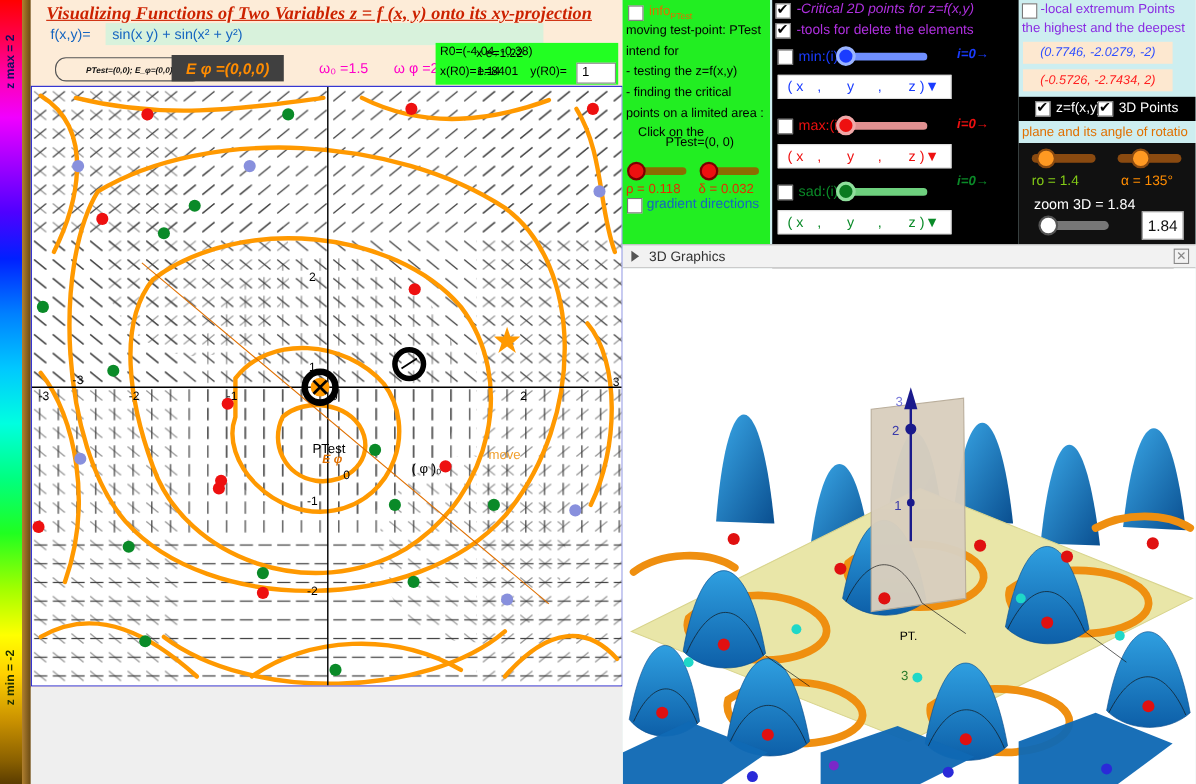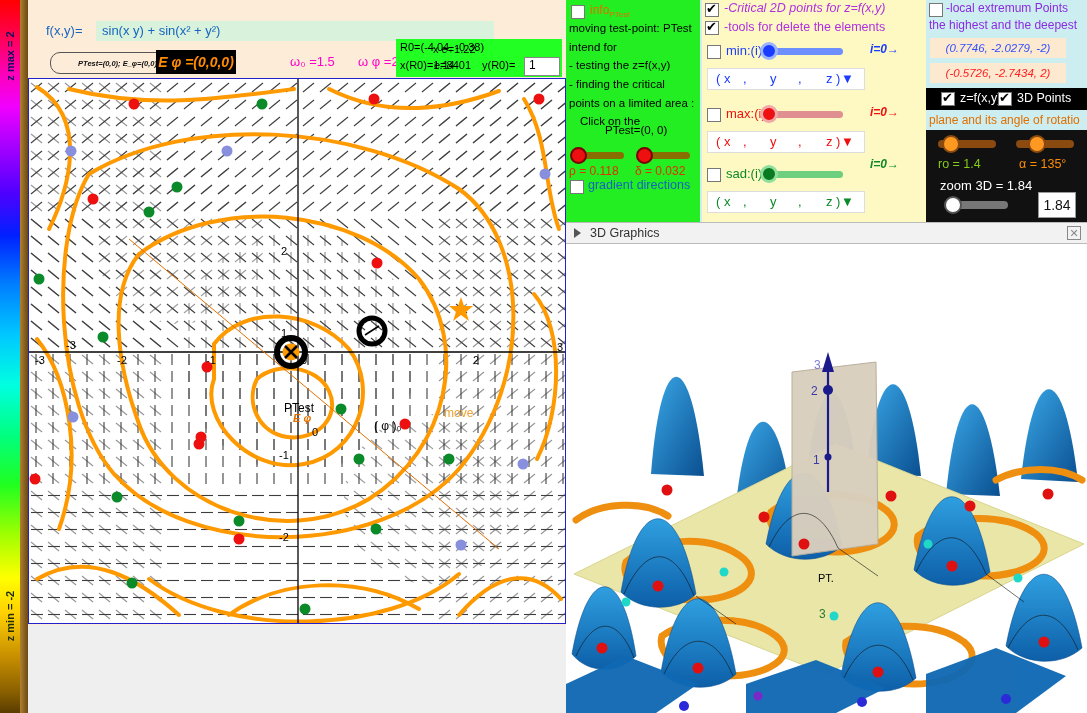--- a/index.html
+++ b/index.html
@@ -37,22 +37,22 @@
   #title-main { position:absolute; left:14px; top:2px; font-family:"Liberation Serif", serif;
      font-style:italic; font-weight:bold; font-size:16.5px; color:#cc2200;
      text-decoration:underline; letter-spacing:.1px; white-space:nowrap; }
   #fxy-label { position:absolute; left:18px; top:23px; font-size:13px; color:#1565c0; }
   #fxy-value { position:absolute; left:68px; top:21px; width:398px; height:20px;
      background:#d8f2dc; color:#1565c0; font-size:13px; padding:2px 6px; border:none; }
   #ptest-btn { position:absolute; left:22px; top:52px; width:135px; height:22px;
      border:1.5px solid #555; border-radius:10px; background:#fdecd8;
      font-size:7.5px; font-weight:bold; font-style:italic; color:#111;
      display:flex; align-items:center; justify-content:center; }
-  #ephi-badge { position:absolute; left:128px; top:50px; width:80px; height:24px;
-     background:#000000; color:#ff8c00; font-weight:bold; font-style:italic;
+  #ephi-badge { position:absolute; left:128px; top:50px; width:102px; height:24px;
+     background:#404040; color:#ff8c00; font-weight:bold; font-style:italic;
      font-size:14px; display:flex; align-items:center; justify-content:center; }
   .omega-lbl { position:absolute; top:54px; font-size:13px; color:#ff00c8; white-space:nowrap; }
   #omega0 { left:262px; }
   #omegaphi { left:330px; }
   #greenbox { position:absolute; left:368px; top:39px; width:166px; height:38px; background:#22ff22; }
   #greenbox .gl { position:absolute; font-size:11px; color:#000; white-space:nowrap; }
   #gl1 { left:4px; top:2px; }
   #gl2 { left:37px; top:4px; }
   #gl3 { left:4px; top:20px; }
   #gl4 { left:38px; top:20px; }
@@ -97,21 +97,21 @@
   #delta-slider { position:absolute; left:72px; top:152px; width:52px; height:7px;
      background:#8a6d00; border-radius:4px; }
   #delta-knob { position:absolute; left:70px; top:147px; width:17px; height:17px; border-radius:50%;
      background:#ee1010; border:2px solid #7a0000; }
   #rho-lbl { position:absolute; left:3px; top:164px; font-size:12px; color:#e03000; }
   #delta-lbl { position:absolute; left:69px; top:164px; font-size:12px; color:#e03000; }
   #grad-cbx { left:4px; top:180px; }
   #grad-lbl { position:absolute; left:22px; top:178px; font-size:12.5px; color:#1565c0; }
 
   
-  #ctrl-panel { position:absolute; left:136px; top:0px; width:365px; height:252px; background:#fef9c3; }
+  #ctrl-panel { position:absolute; left:136px; top:0px; width:365px; height:252px; background:#000000; }
   #crit-cbx { left:3px; top:3px; }
   #crit-lbl { position:absolute; left:22px; top:1px; font-size:12.5px; color:#b030e0;
      font-style:italic; white-space:nowrap; }
   #tools-cbx { left:3px; top:21px; }
   #tools-lbl { position:absolute; left:22px; top:20px; font-size:12.5px; color:#b030e0;
      white-space:nowrap; }
   .row-grp { position:absolute; left:3px; width:218px; }
   .rg-cbx { position:absolute; left:2px; top:3px; width:14px; height:14px;
      background:#fff; border:1.5px solid #777; }
   .rg-name { position:absolute; left:21px; top:1px; font-size:13px; white-space:nowrap; }
@@ -193,20 +193,21 @@
 
 <div id="left-pane">
 
   <div id="colorbar-strip">
     <div class="cb-label cb-top">z max = 2</div>
     <div class="cb-label cb-bot">z min = -2</div>
   </div>
   <div id="colorbar-edge"></div>
 
   <div id="header">
+    <div id="title-main">Visualizing Functions of Two Variables z = f (x, y) onto its xy-projection</div>
     <div id="fxy-label">f(x,y)=</div>
     <div id="fxy-value">sin(x y) + sin(x² + y²)</div>
     <div id="ptest-btn">PTest=(0,0); E_φ=(0,0)</div>
     <div id="ephi-badge">E φ =(0,0,0)</div>
     <div class="omega-lbl" id="omega0">ω₀ =1.5</div>
     <div class="omega-lbl" id="omegaphi">ω φ =2.5</div>
     <div id="greenbox">
       <div class="gl" id="gl1">R0=(-4.04, -0.38)</div>
       <div class="gl" id="gl2">x e=1.22</div>
       <div class="gl" id="gl3">x(R0)=1.14</div>

